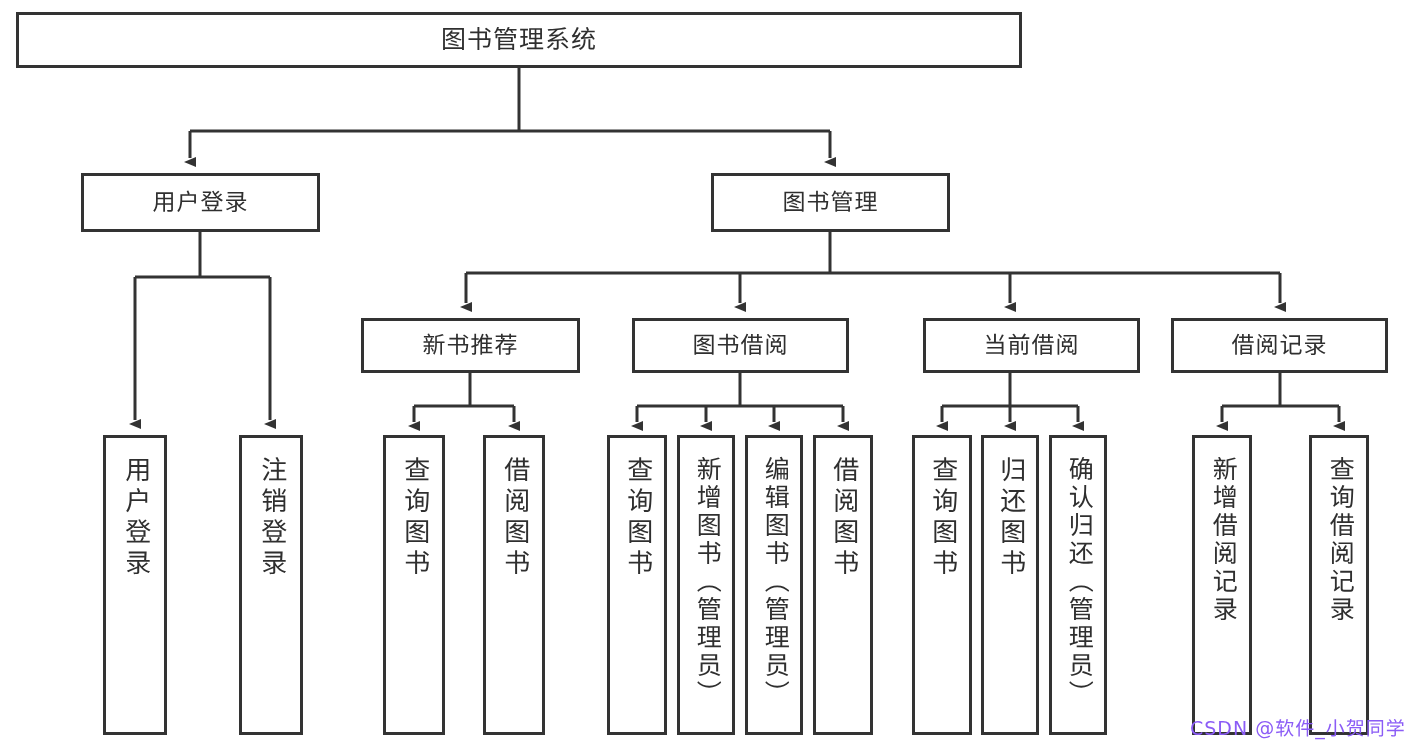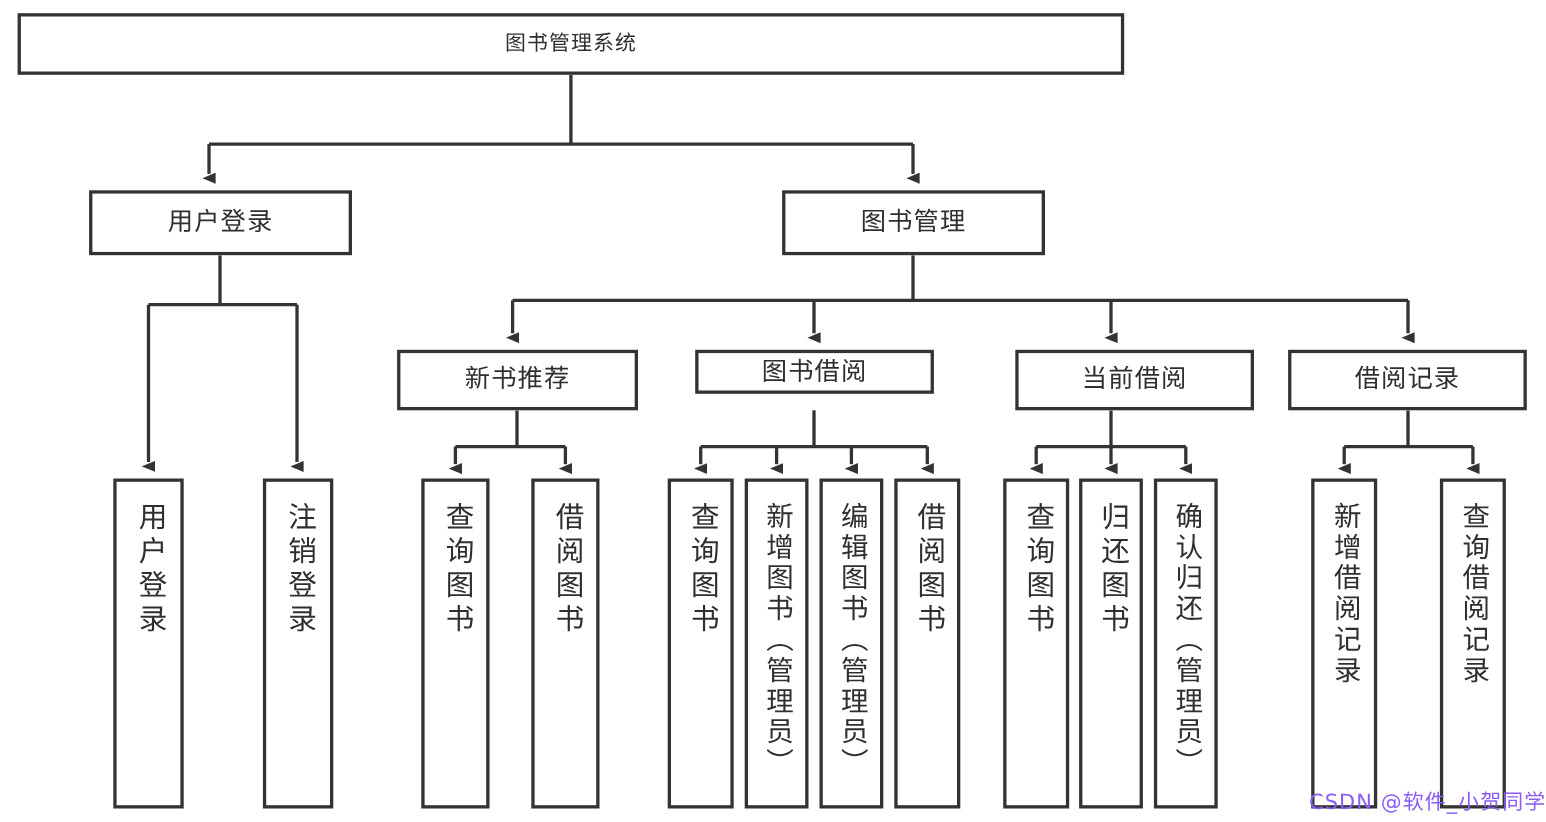--- a/index.html
+++ b/index.html
@@ -34,21 +34,21 @@
   }
   .node .label{
     font-size:23px;
     line-height:1.25;
     letter-spacing:1px;
     color:#2f2f2f;
     white-space:nowrap;
   }
   
   .node.root{ border-width:3px; }
-  .node.root .label{ font-size:19px; }
+  .node.root .label{ font-size:25px; }
 
   
   .node.leaf{
     align-items:flex-start;
     justify-content:center;
     padding-top:18px;
   }
   .node.leaf .label{
     writing-mode:vertical-rl;
     text-orientation:upright;
@@ -133,21 +133,21 @@
   </div>
 
   <div class="node" style="left:361px; top:318px; width:219px; height:55px;">
     <span class="label">新书推荐</span>
   </div>
 
   <div class="node" style="left:711px; top:173px; width:239px; height:59px;">
     <span class="label">图书管理</span>
   </div>
 
-  <div class="node" style="left:632px; top:318px; width:217px; height:40px;">
+  <div class="node" style="left:632px; top:318px; width:217px; height:55px;">
     <span class="label">图书借阅</span>
   </div>
 
   <div class="node" style="left:902px; top:318px; width:217px; height:55px;margin-left:21px;">
     <span class="label">当前借阅</span>
   </div>
 
   <div class="node" style="left:1171px; top:318px; width:217px; height:55px;">
     <span class="label">借阅记录</span>
   </div>

